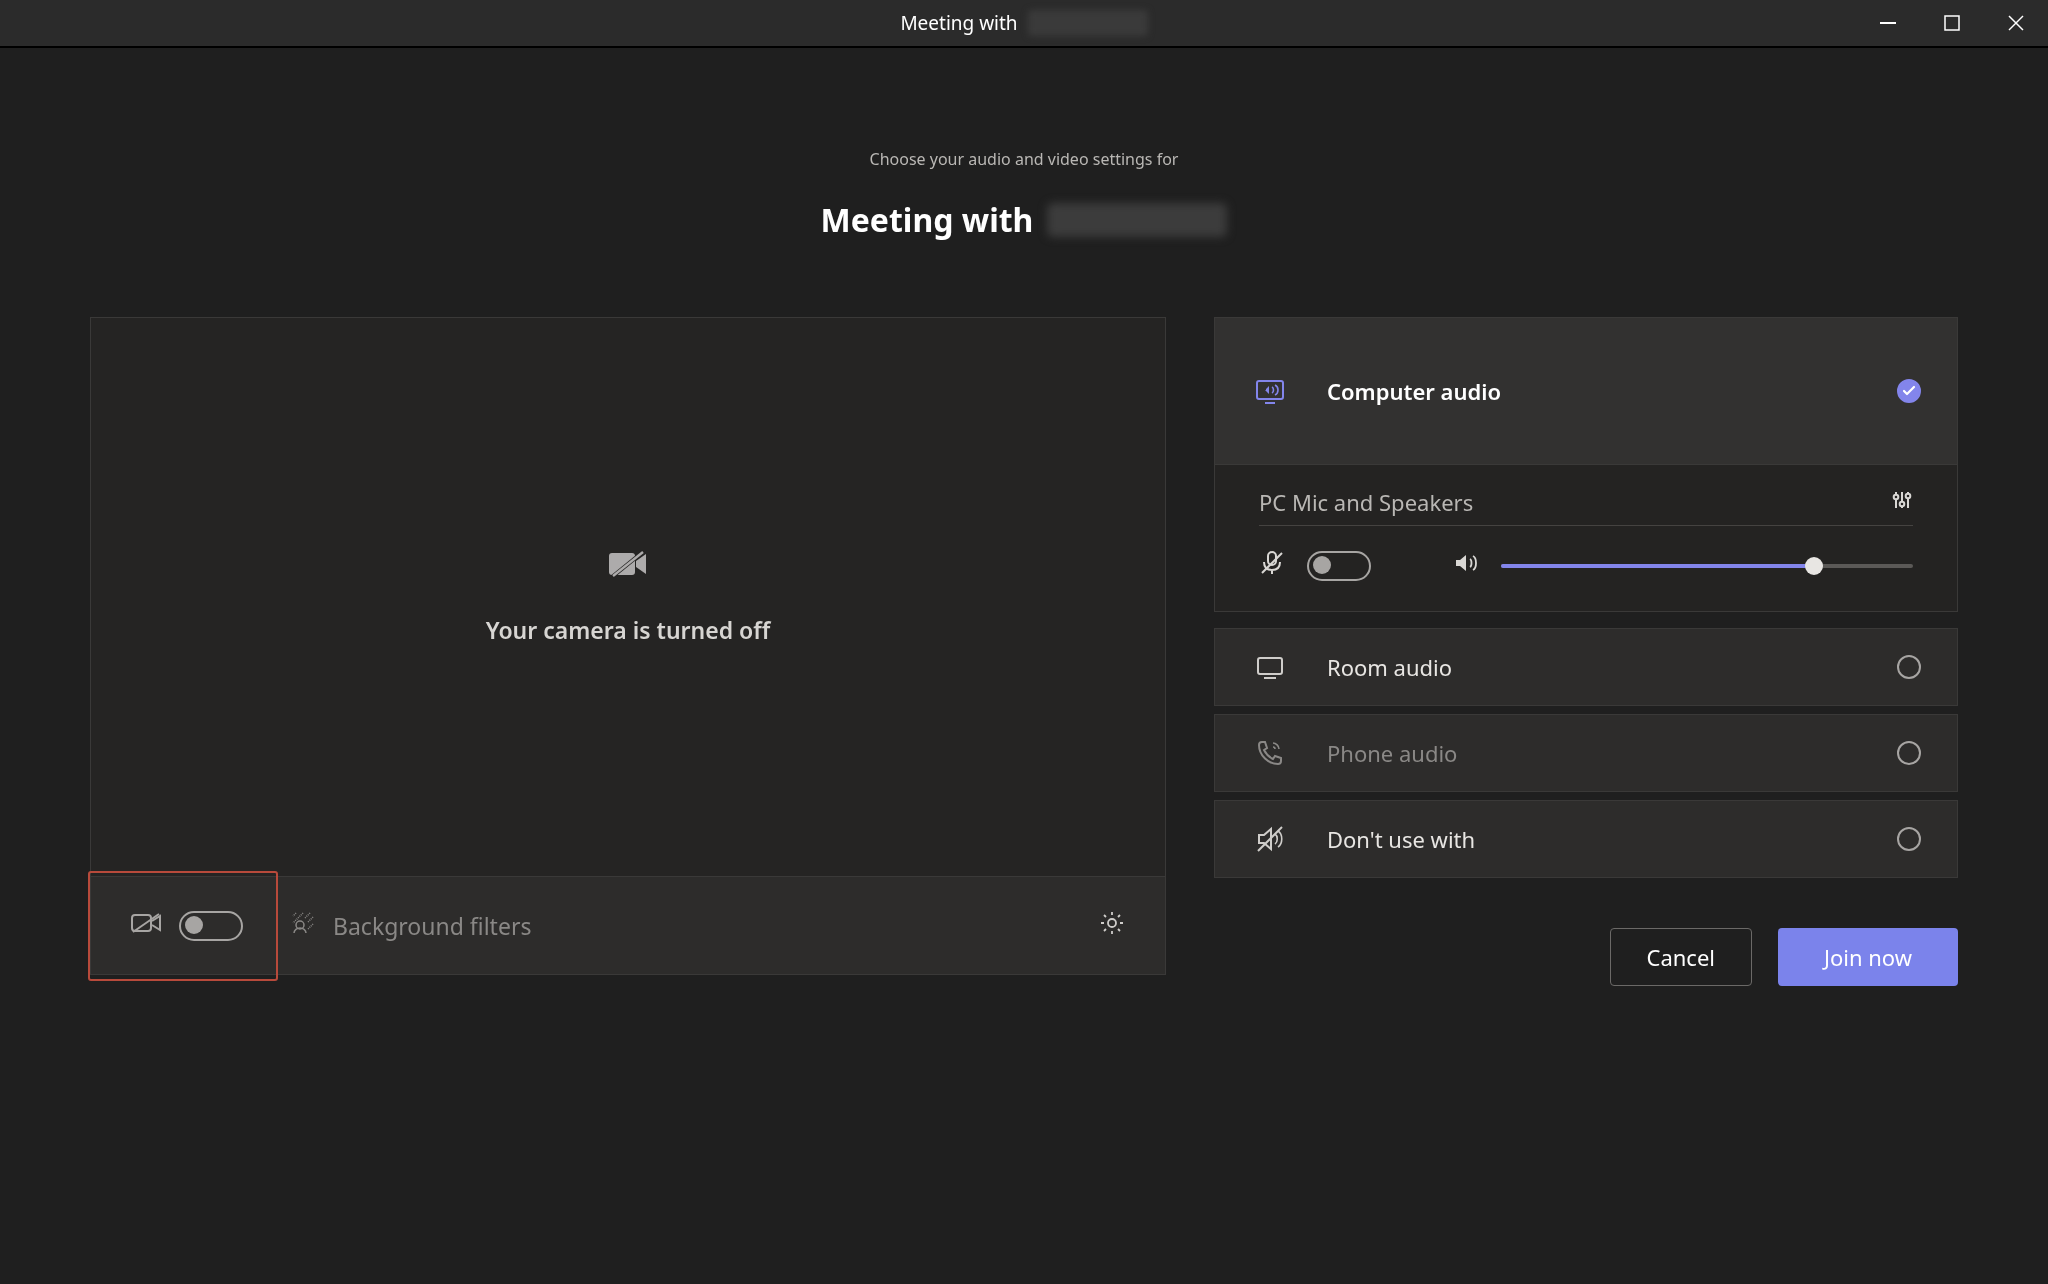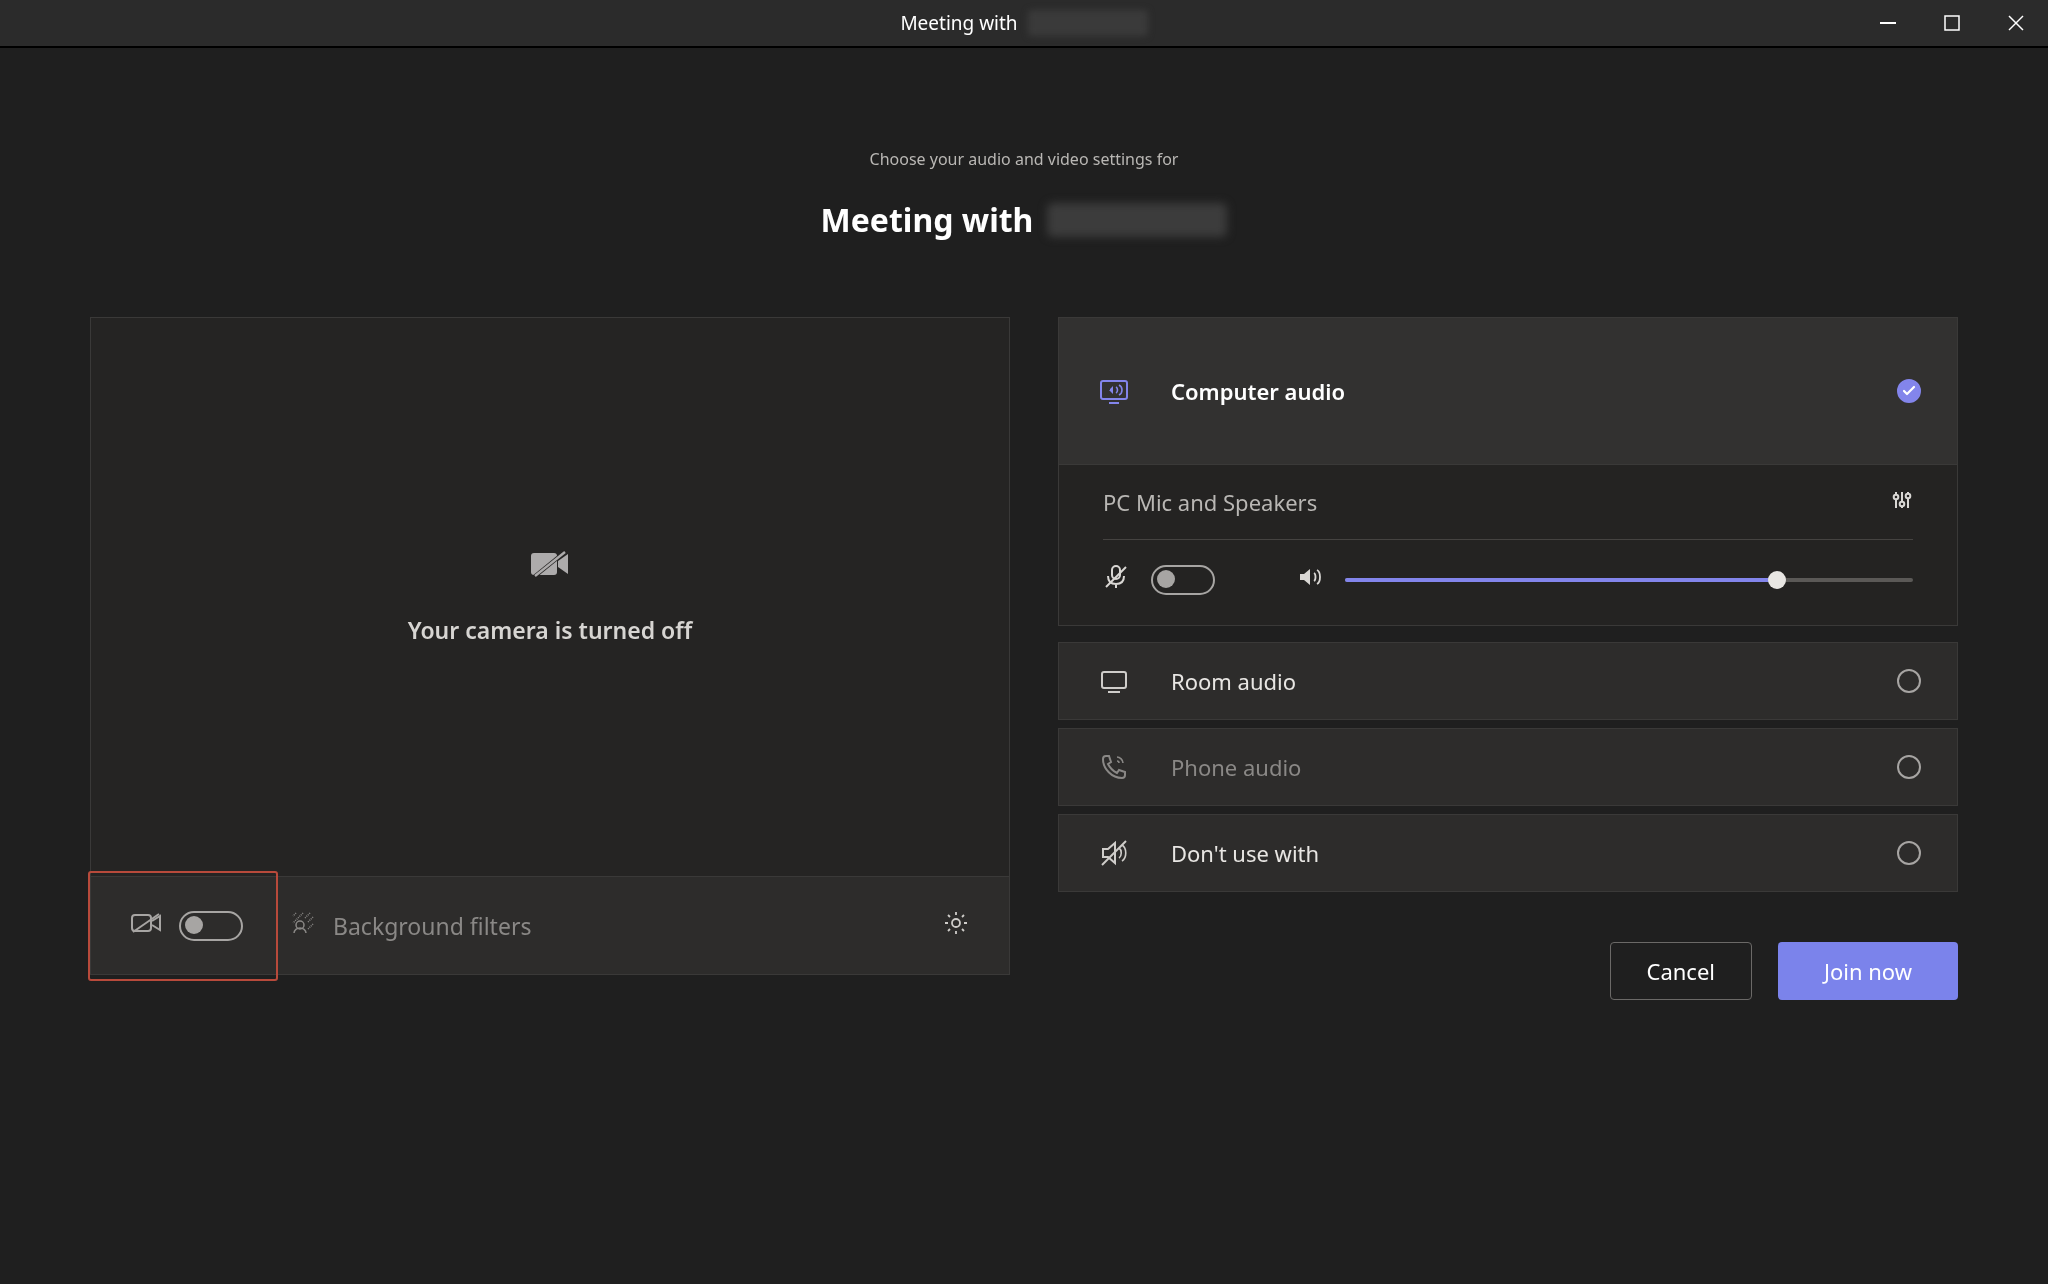--- a/index.html
+++ b/index.html
@@ -72,21 +72,21 @@
   }
 
   .panels{
     margin-top:76px;
     display:flex;gap:48px;
     align-items:flex-start;
   }
 
   
   .video-panel{
-    width:920px;
+    width:1076px;
     display:flex;flex-direction:column;border-radius:10px;
   }
   .video-preview{
     height:560px;background:var(--panel);border:1px solid #3a3938;
     display:flex;flex-direction:column;align-items:center;justify-content:center;
     gap:30px;
   }
   .video-preview .cam-off-icon svg{width:38px;height:30px;color:#adabab;}
   .video-preview .msg{
     font-size:23px;font-weight:600;color:#d7d5d2;
@@ -152,21 +152,21 @@
   }
   .radio.checked svg{width:14px;height:14px;color:#fff;}
 
   .device-panel{
     background:#242322;border:1px solid #3a3938;border-top:none;
     padding:22px 44px 30px 44px;
   }
   .device-row{
     display:flex;align-items:center;justify-content:space-between;
     font-size:22px;color:var(--text-dim);
-    padding-bottom:22px;border-bottom:1px solid #454341;
+    padding-bottom:8px;border-bottom:1px solid #454341;
   }
   .device-row .sliders-icon{color:#d9d7d4;cursor:pointer;}
   .device-row .sliders-icon svg{width:22px;height:22px;}
   .mic-volume-row{
     margin-top:24px;display:flex;align-items:center;gap:22px;
   }
   .mic-off-icon{color:#d9d7d4;}
   .mic-off-icon svg{width:26px;height:26px;}
   .spk-icon{color:#d9d7d4;margin-left:60px;}
   .spk-icon svg{width:26px;height:26px;}

